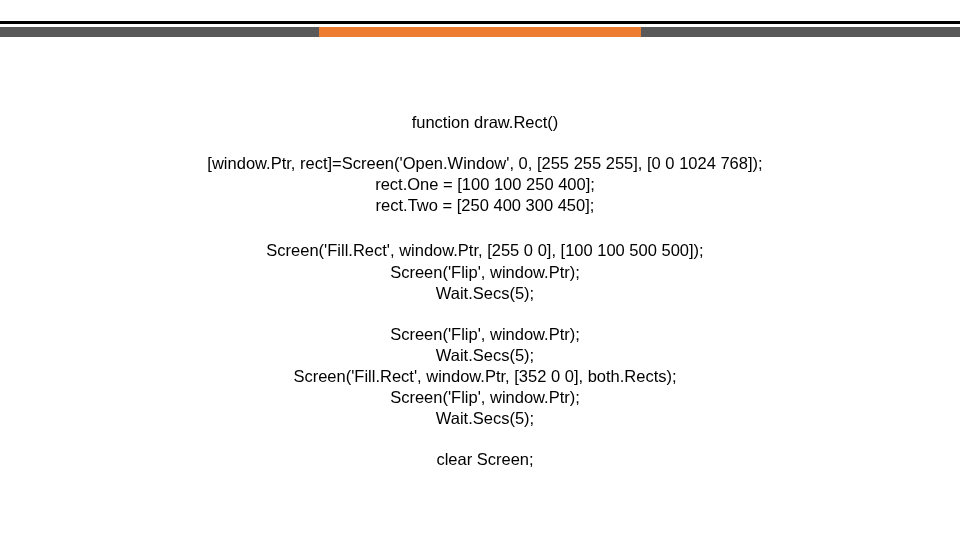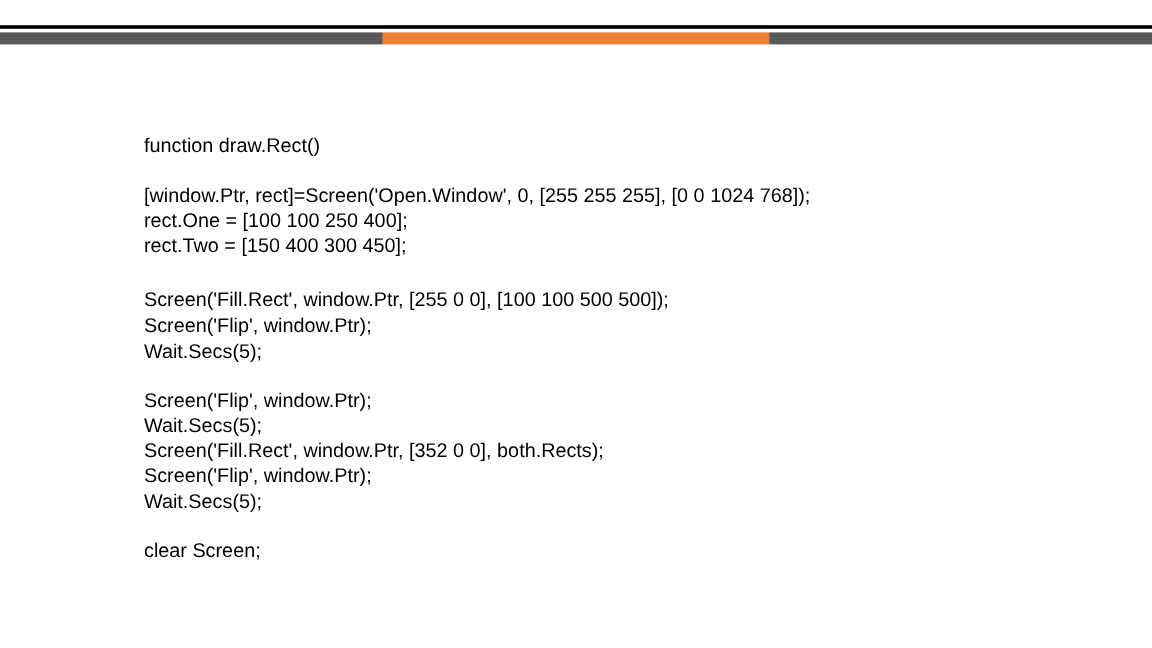--- a/index.html
+++ b/index.html
@@ -38,20 +38,21 @@
     top: 112px;
     left: 120px;
     width: 730px;
     font-size: 16.5px;
     line-height: 1.28;
     color: #000000;
     font-weight: 400;
   }
   .para {
     margin-bottom: 20px;
+    text-align: center;
   }
   .para span { display: block; }
 </style>
 </head>
 <body>
 
 <div class="top-rule"></div>
 <div class="accent-bar">
   <div class="accent-segment seg-1"></div>
   <div class="accent-segment seg-2"></div>
@@ -60,21 +61,21 @@
 
 <div class="content">
 
   <div class="para">
     <span>function draw.Rect()</span>
   </div>
 
   <div class="para">
     <span>[window.Ptr, rect]=Screen('Open.Window', 0, [255 255 255], [0 0 1024 768]);</span>
     <span>rect.One = [100 100 250 400];</span>
-    <span>rect.Two = [150 400 300 450];</span>
+    <span>rect.Two = [250 400 300 450];</span>
   </div>
 
   <div class="para" style="margin-top:24px">
     <span>Screen('Fill.Rect', window.Ptr, [255 0 0], [100 100 500 500]);</span>
     <span>Screen('Flip', window.Ptr);</span>
     <span>Wait.Secs(5);</span>
   </div>
 
   <div class="para">
     <span>Screen('Flip', window.Ptr);</span>

